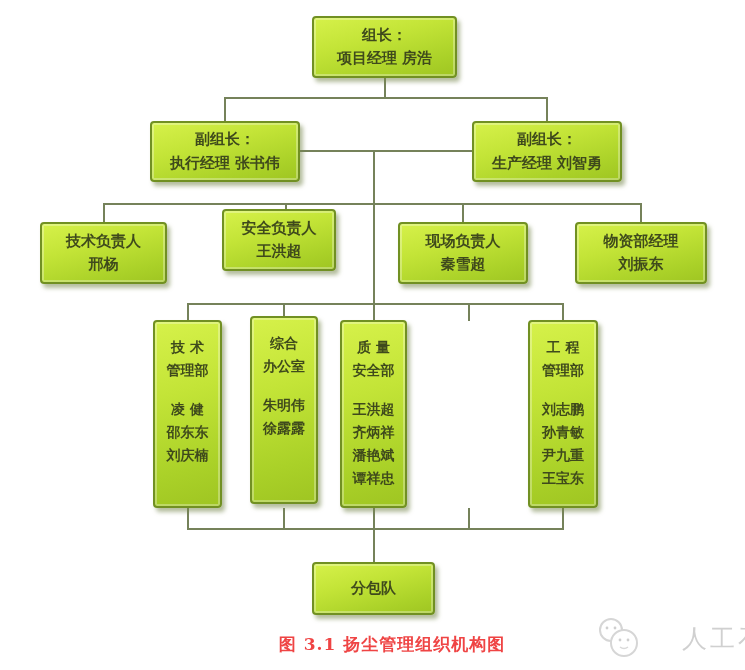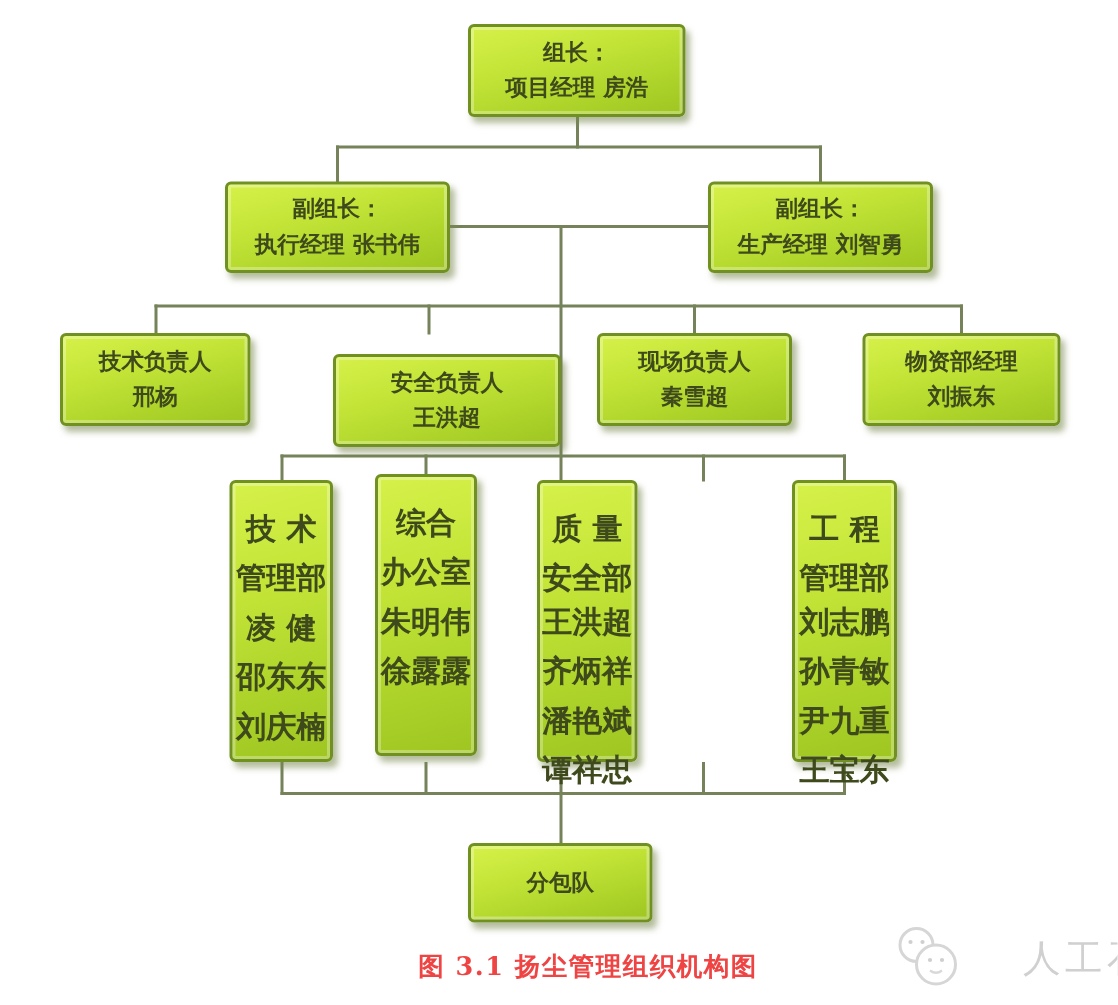--- a/index.html
+++ b/index.html
@@ -10,21 +10,21 @@
   
   .box {
     position:absolute; box-sizing:border-box;
     background:linear-gradient(165deg,#d6f14a 0%,#c3e437 38%,#aad128 78%,#9fc522 100%);
     border:2px solid #719022; border-radius:4px;
     box-shadow:3px 4px 4px rgba(118,134,76,.55), inset 0 0 0 2px rgba(255,255,255,.30);
     display:flex; flex-direction:column; align-items:center; justify-content:center;
     color:#3f4a1c; font-weight:bold; font-size:15px; line-height:1.55; text-align:center;
   }
   .box .line { white-space:pre-line; }
-  .vbox { justify-content:flex-start; padding-top:14px; font-size:20px; line-height:1.65; }
+  .vbox { justify-content:flex-start; padding-top:14px; font-size:14px; line-height:1.65; }
   .vbox .dept { white-space:pre-line; min-height:62px; }
   .vbox .members { white-space:pre-line; }
   
   .vline, .hline { position:absolute; background:#75825a; }
   .vline { width:2px; }
   .hline { height:2px; }
   
   .caption {
     position:absolute; left:0; right:0; top:633; top:633px; text-align:center;
     font-family:"DejaVu Serif","Liberation Serif",serif;
@@ -75,21 +75,21 @@
   </div>
   <div class="box" style="left:472px;top:121px;width:150px;height:61px">
     <span class="line">副组长：</span>
     <span class="line">生产经理 刘智勇</span>
   </div>
 
   <div class="box" style="left:40px;top:222px;width:127px;height:62px">
     <span class="line">技术负责人</span>
     <span class="line">邢杨</span>
   </div>
-  <div class="box" style="left:222px;top:236px;width:152px;height:62px">
+  <div class="box" style="left:222px;top:209px;width:114px;height:62px">
     <span class="line">安全负责人</span>
     <span class="line">王洪超</span>
   </div>
   <div class="box" style="left:575px;top:222px;width:132px;height:62px">
     <span class="line">物资部经理</span>
     <span class="line">刘振东</span>
   </div>
   <div class="box" style="left:398px;top:222px;width:130px;height:62px">
     <span class="line">现场负责人</span>
     <span class="line">秦雪超</span>
@@ -101,21 +101,21 @@
     <span class="members">凌 健
 邵东东
 刘庆楠</span>
   </div>
   <div class="box vbox" style="left:250px;top:316px;width:68px;height:188px">
     <span class="dept">综合
 办公室</span>
     <span class="members">朱明伟
 徐露露</span>
   </div>
-  <div class="box vbox" style="left:358px;top:320px;width:67px;height:188px">
+  <div class="box vbox" style="left:340px;top:320px;width:67px;height:188px">
     <span class="dept">质 量
 安全部</span>
     <span class="members">王洪超
 齐炳祥
 潘艳斌
 谭祥忠</span>
   </div>
   <div class="box vbox" style="left:528px;top:320px;width:70px;height:188px">
     <span class="dept">工 程
 管理部</span>

